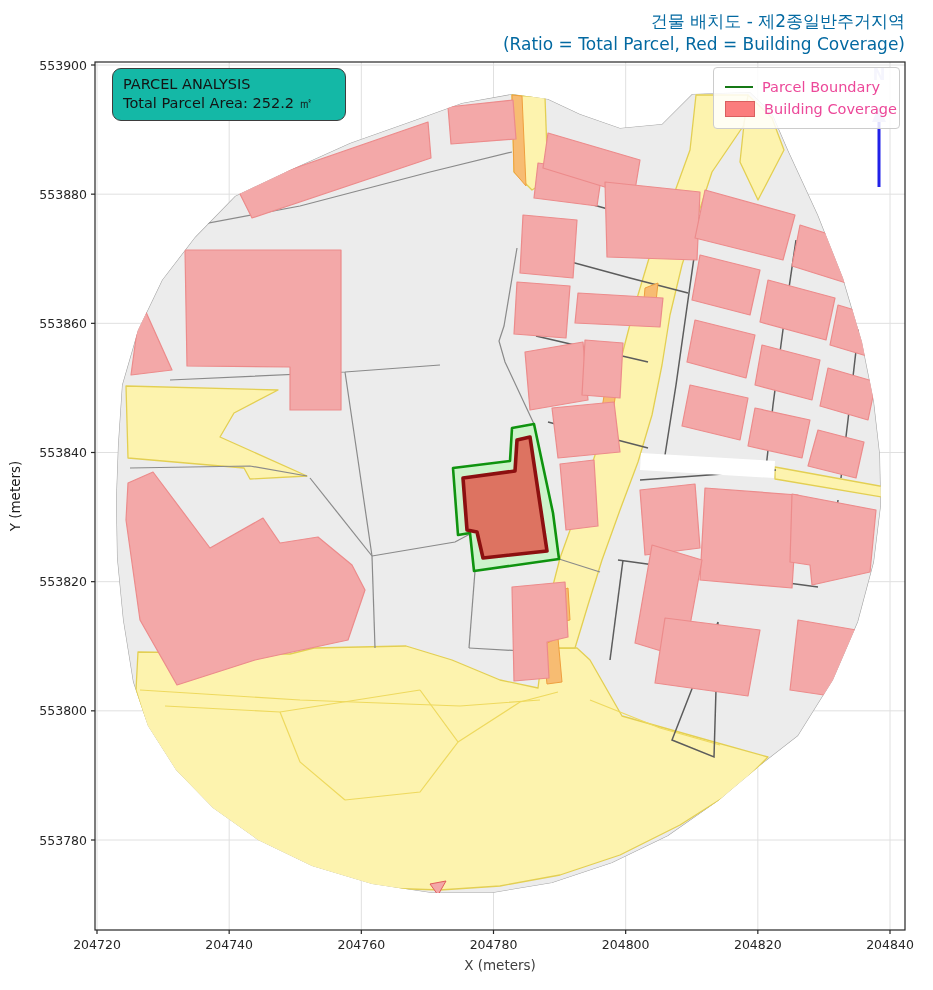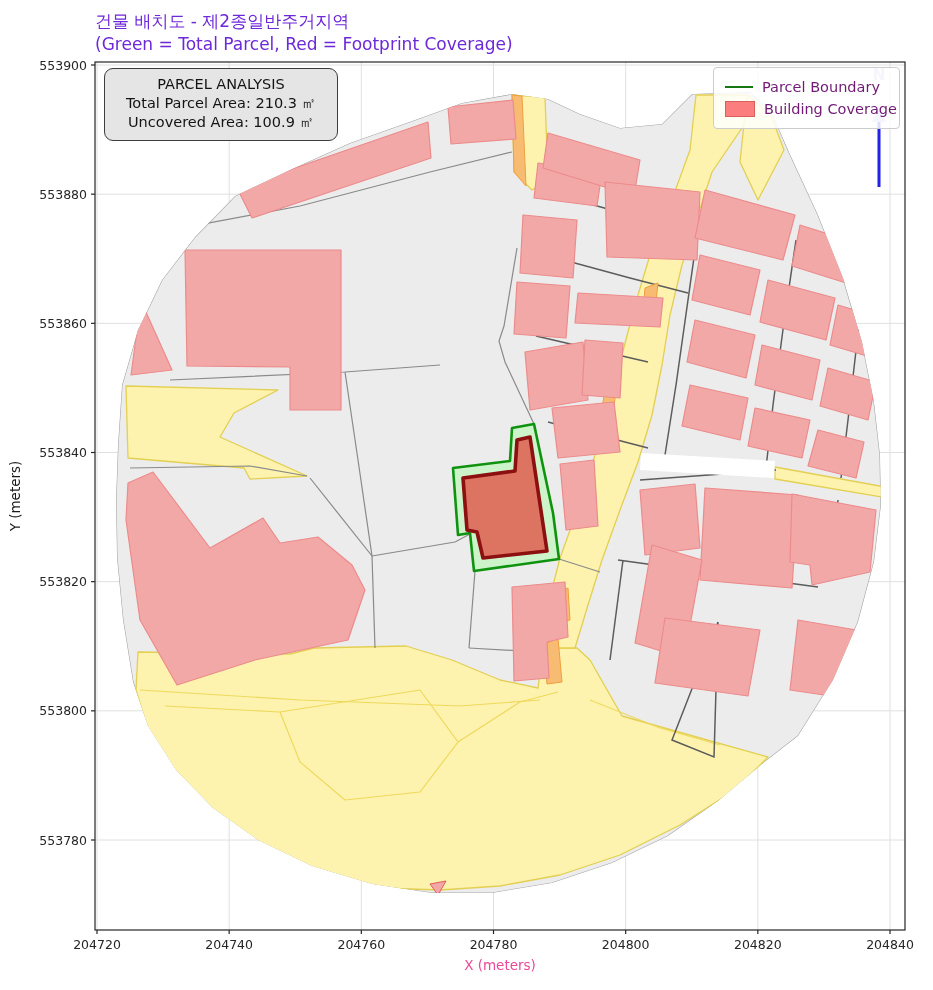--- a/index.html
+++ b/index.html
@@ -1,43 +1,43 @@
 <!DOCTYPE html>
 <html><head>
 <meta charset="utf-8">
 <style>
   html,body{margin:0;padding:0;background:#ffffff;}
   .figure{position:relative;width:933px;height:990px;background:#fff;
           font-family:"DejaVu Sans","Liberation Sans",sans-serif;overflow:hidden;}
-  .fig-title{position:absolute;left:95px;width:810px;top:10px;text-align:left;
-             color:#6d28d9;font-size:17px;line-height:23px;}
+  .fig-title{position:absolute;left:95px;width:810px;top:10px;text-align:right;
+             color:#0369a1;font-size:17px;line-height:23px;}
   svg#plot{position:absolute;left:0;top:0;}
   .axis-xlabel{position:absolute;left:95px;width:810px;top:957px;text-align:center;
-               font-size:13.5px;color:#ec4899;}
+               font-size:13.5px;color:#404040;}
   .axis-ylabel{position:absolute;left:-40px;top:488px;width:110px;text-align:center;
                transform:rotate(-90deg);font-size:13.5px;color:#1a1a1a;}
-  .infobox{position:absolute;left:104px;top:68px;width:212px;
-           background:#e5e5e5;border:1.6px solid #3d3d3d;border-radius:9px;
-           padding:6px 10px 7px 10px;color:#141414;font-size:14.5px;line-height:19.2px;text-align:center;}
+  .infobox{position:absolute;left:112px;top:68px;width:212px;
+           background:#14b8a6;border:1.6px solid #3d3d3d;border-radius:9px;
+           padding:6px 10px 7px 10px;color:#141414;font-size:14.5px;line-height:19.2px;}
   .legend{position:absolute;left:713px;top:67px;width:163px;
           background:rgba(255,255,255,0.85);border:1px solid #cccccc;border-radius:4px;
           padding:8px 11px;z-index:3;}
   .legend-row{display:flex;align-items:center;gap:9px;height:22px;}
   .legend-line{width:28px;height:0;border-top:2.4px solid #157815;flex:0 0 auto;}
   .legend-patch{width:28px;height:14px;background:#fb7d7d;border:1.2px solid #d95f5f;flex:0 0 auto;}
-  .legend-label{font-size:14.5px;color:#701a75;white-space:nowrap;text-align:right;}
+  .legend-label{font-size:14.5px;color:#ec4899;white-space:nowrap;text-align:right;}
 </style>
 </head>
 <body>
 
 <div class="figure">
 
   <div class="fig-title">
     <div>건물 배치도 - 제2종일반주거지역</div>
-    <div>(Green = Total Parcel, Red = Footprint Coverage)</div>
+    <div>(Ratio = Total Parcel, Red = Building Coverage)</div>
   </div>
 
   <svg id="plot" width="933" height="990">
       <defs>
         <clipPath id="mapClip">
           <polygon points="118,445 122,385 138,330 162,280 195,237 235,196 290,170 350,143 415,120 462,103 512,94 548,99 580,114 620,128 662,124 692,94 750,92 772,113 788,150 818,215 843,278 862,342 874,402 880,455 881,505 874,562 858,622 833,680 798,736 762,764 718,801 668,836 612,863 552,883 492,893 432,893 372,884 312,866 258,840 213,808 176,770 148,726 133,682 123,620 117,558 116,500"></polygon>
         </clipPath>
       </defs>
       <line x1="97" y1="62" x2="97" y2="930" stroke="#e0e0e0" stroke-width="1"></line>
       <line x1="229.16666666666666" y1="62" x2="229.16666666666666" y2="930" stroke="#e0e0e0" stroke-width="1"></line>
@@ -164,22 +164,21 @@
       <line x1="91" y1="581.6666666666666" x2="95" y2="581.6666666666666" stroke="#262626" stroke-width="1.2"></line>
       <text x="87" y="586.1666666666666" text-anchor="end" font-size="12.5" fill="#262626">553820</text>
       <line x1="91" y1="710.8333333333333" x2="95" y2="710.8333333333333" stroke="#262626" stroke-width="1.2"></line>
       <text x="87" y="715.3333333333333" text-anchor="end" font-size="12.5" fill="#262626">553800</text>
       <line x1="91" y1="840" x2="95" y2="840" stroke="#262626" stroke-width="1.2"></line>
       <text x="87" y="844.5" text-anchor="end" font-size="12.5" fill="#262626">553780</text>
     </svg>
 
   <div class="infobox">
     <div>PARCEL ANALYSIS</div>
-    <div>Total Parcel Area: 210.3 ㎡</div>
-    <div>Uncovered Area: 100.9 ㎡</div>
+    <div>Total Parcel Area: 252.2 ㎡</div>
   </div>
 
   <div class="legend">
     <div class="legend-row">
       <span class="legend-line"></span>
       <span class="legend-label">Parcel Boundary</span>
     </div>
     <div class="legend-row">
       <span class="legend-patch"></span>
       <span class="legend-label">Building Coverage</span>

